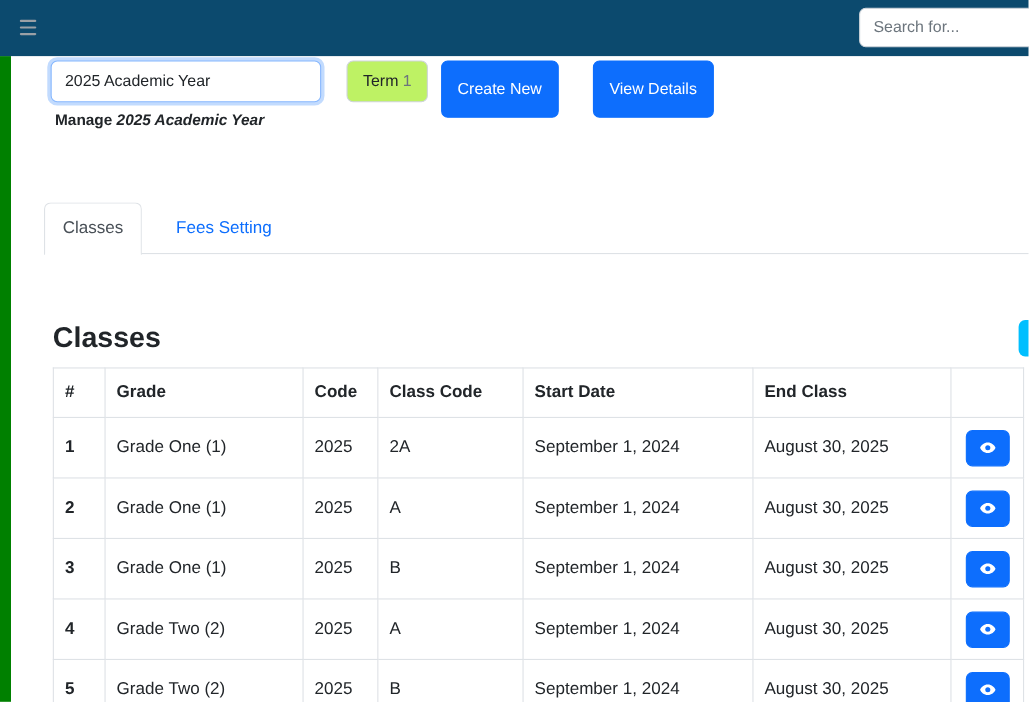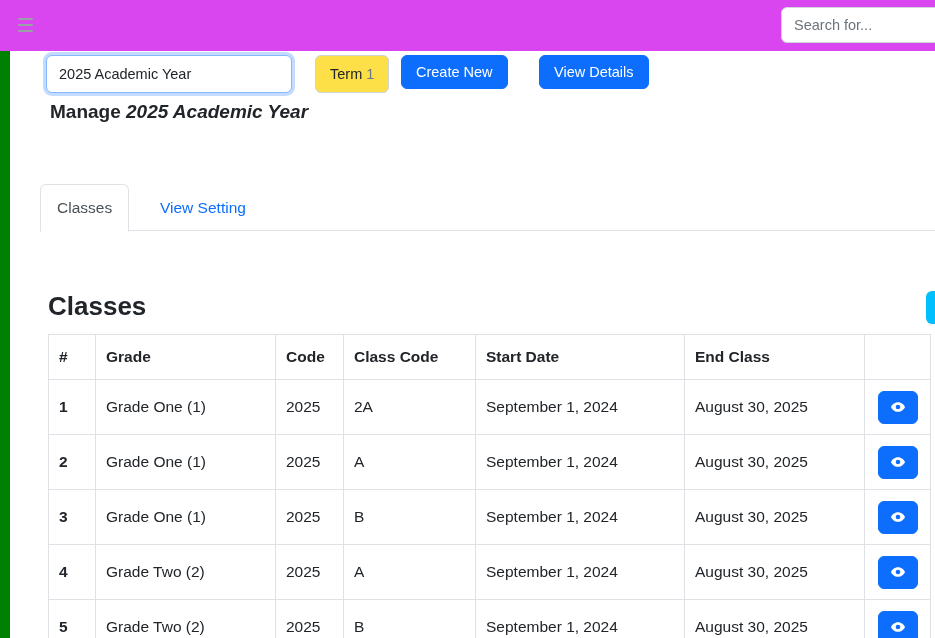--- a/index.html
+++ b/index.html
@@ -10,21 +10,21 @@
     background: #ffffff;
     font-family: "Liberation Sans", sans-serif;
     -webkit-font-smoothing: antialiased;
   }
 
   
   .topbar {
     position: absolute;
     top: 0; left: 0;
     width: 935px; height: 51px;
-    background: #d946ef;
+    background: #0c4a6e;
     z-index: 20;
   }
   .hamburger {
     position: absolute;
     left: 18px; top: 16px;
     width: 15px; height: 18px;
     display: flex; flex-direction: column;
     justify-content: space-between;
     padding: 2px 0;
     cursor: pointer;
@@ -76,52 +76,52 @@
     color: #212529;
     display: flex; align-items: center;
     cursor: pointer;
   }
 
   .term-btn {
     position: absolute;
     left: 315px; top: 4px;
     height: 38px;
     padding: 0 14px;
-    background: #fde047;
+    background: #bef264;
     border: 1px solid #ced4da;
     border-radius: 6px;
     display: flex; align-items: center;
     font-size: 14.5px;
     color: #212529;
     cursor: pointer;
     white-space: nowrap;
   }
   .term-btn .term-num { color: #6c757d; margin-left: 4px; }
 
   .btn-primary {
     position: absolute;
-    top: 4px; height: 34px;
+    top: 4px; height: 52px;
     padding: 0 14px;
     background: #0d6efd;
     border: 1px solid #0d6efd;
     border-radius: 6px;
     color: #ffffff;
     font-size: 14.5px;
     font-family: "Liberation Sans", sans-serif;
     display: flex; align-items: center; justify-content: center;
     cursor: pointer;
     white-space: nowrap;
   }
   #btn-create { left: 401px; }
   #btn-view   { left: 539px; }
 
   .manage-heading {
     position: absolute;
     left: 50px; top: 50px;
-    font-size: 19px;
+    font-size: 14px;
     font-weight: bold;
     color: #212529;
     white-space: nowrap;
   }
   .manage-heading .em { font-style: italic; }
 
   
   .tabs {
     position: absolute;
     left: 40px; top: 133px;
@@ -239,21 +239,21 @@
     <div class="btn-primary" id="btn-view">View Details</div>
   </div>
 
   <div class="manage-heading">
     <span>Manage</span>
     <span class="em">2025 Academic Year</span>
   </div>
 
   <div class="tabs">
     <div class="tab active" id="tab-classes">Classes</div>
-    <div class="tab" id="tab-fees">View Setting</div>
+    <div class="tab" id="tab-fees">Fees Setting</div>
   </div>
 
   <div class="section-title">Classes</div>
 
   <div class="edge-pill"></div>
 
   <div class="table-wrap">
     <table>
       <colgroup>
         <col class="c-idx">

